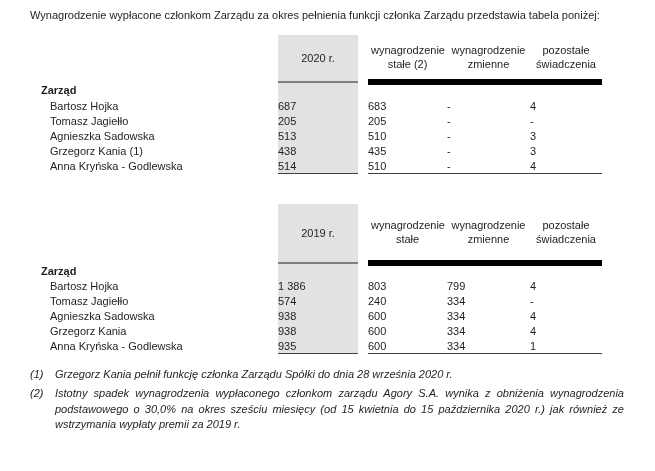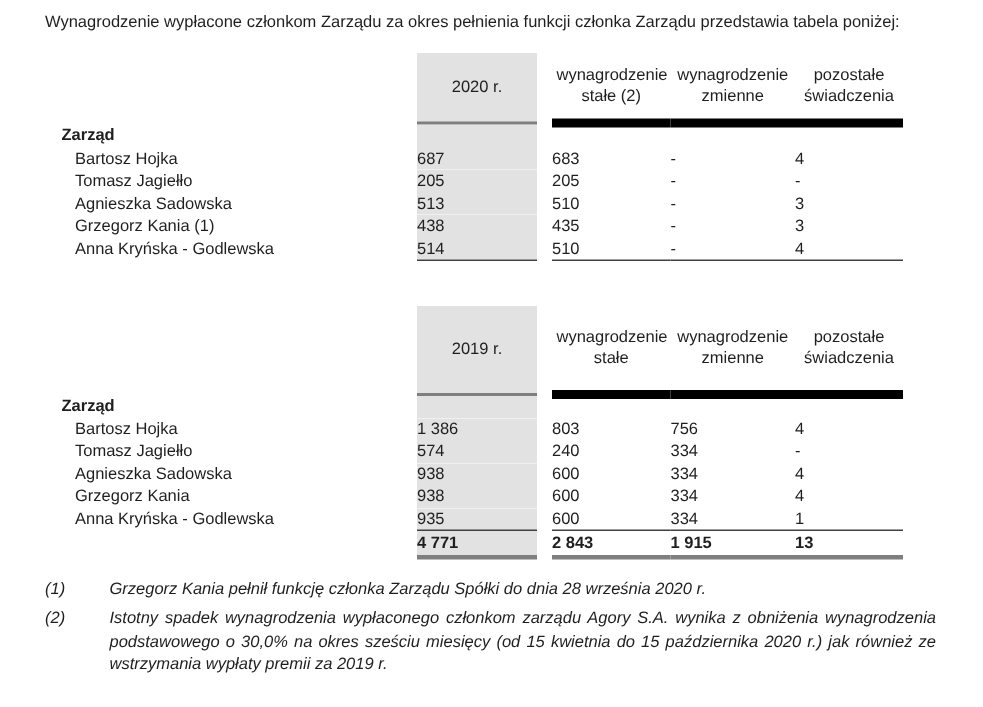--- a/index.html
+++ b/index.html
@@ -84,21 +84,21 @@
   }
   .footnote {
     display: flex;
     line-height: 1.42;
     margin-bottom: 3px;
   }
   .fn-marker {
     width: 25px;
     flex-shrink: 0;
   }
-  .fn-text { flex: 1; margin-left: 18px; }
+  .fn-text { flex: 1; }
   .fn-text.justify { text-align: justify; }
 </style>
 </head>
 <body>
 
 <div class="page">
 
   <p class="intro">Wynagrodzenie wypłacone członkom Zarządu za okres pełnienia funkcji członka Zarządu przedstawia tabela poniżej:</p>
 
   <table class="rtable t1">
@@ -194,21 +194,21 @@
         <td></td>
         <td></td>
         <td></td>
         <td></td>
       </tr>
       <tr class="datarow">
         <td class="name">Bartosz Hojka</td>
         <td class="num year-col valcell">1 386</td>
         <td></td>
         <td class="num fix-col valcell">803</td>
-        <td class="num var-col valcell">756</td>
+        <td class="num var-col valcell">799</td>
         <td class="num oth-col valcell">4</td>
       </tr>
       <tr class="datarow">
         <td class="name">Tomasz Jagiełło</td>
         <td class="num year-col valcell">574</td>
         <td></td>
         <td class="num fix-col valcell">240</td>
         <td class="num var-col valcell">334</td>
         <td class="num oth-col valcell">-</td>
       </tr>
@@ -228,28 +228,20 @@
         <td class="num var-col valcell">334</td>
         <td class="num oth-col valcell">4</td>
       </tr>
       <tr class="datarow last">
         <td class="name">Anna Kryńska - Godlewska</td>
         <td class="num year-col valcell">935</td>
         <td></td>
         <td class="num fix-col valcell">600</td>
         <td class="num var-col valcell">334</td>
         <td class="num oth-col valcell">1</td>
-      </tr>
-      <tr class="total">
-        <td class="name"></td>
-        <td class="num year-col valcell">4 771</td>
-        <td></td>
-        <td class="num fix-col valcell">2 843</td>
-        <td class="num var-col valcell">1 915</td>
-        <td class="num oth-col valcell">13</td>
       </tr>
     </tbody>
   </table>
 
   <div class="footnotes">
     <div class="footnote">
       <span class="fn-marker">(1)</span>
       <span class="fn-text">Grzegorz Kania pełnił funkcję członka Zarządu Spółki do dnia 28 września 2020 r.</span>
     </div>
     <div class="footnote">

